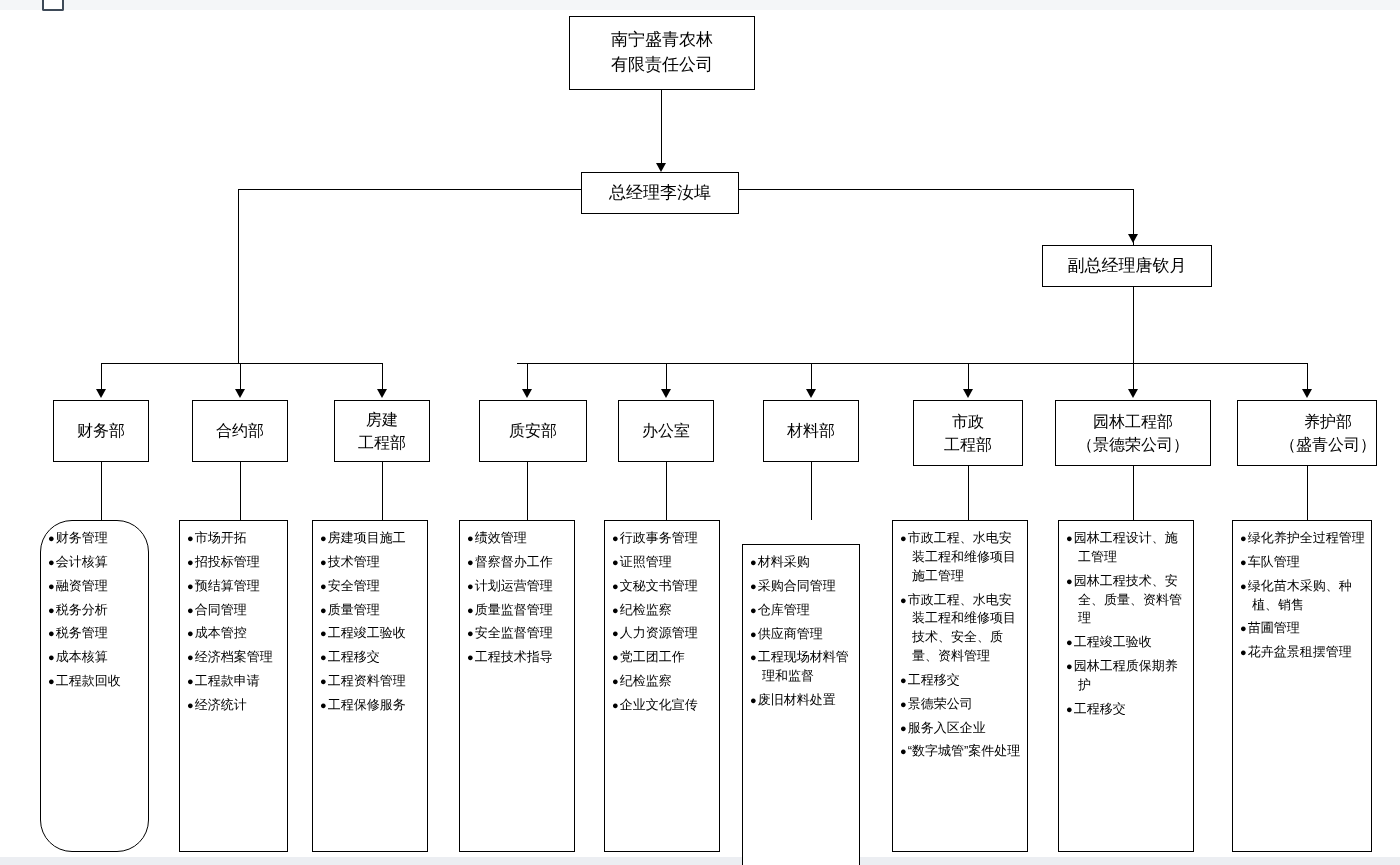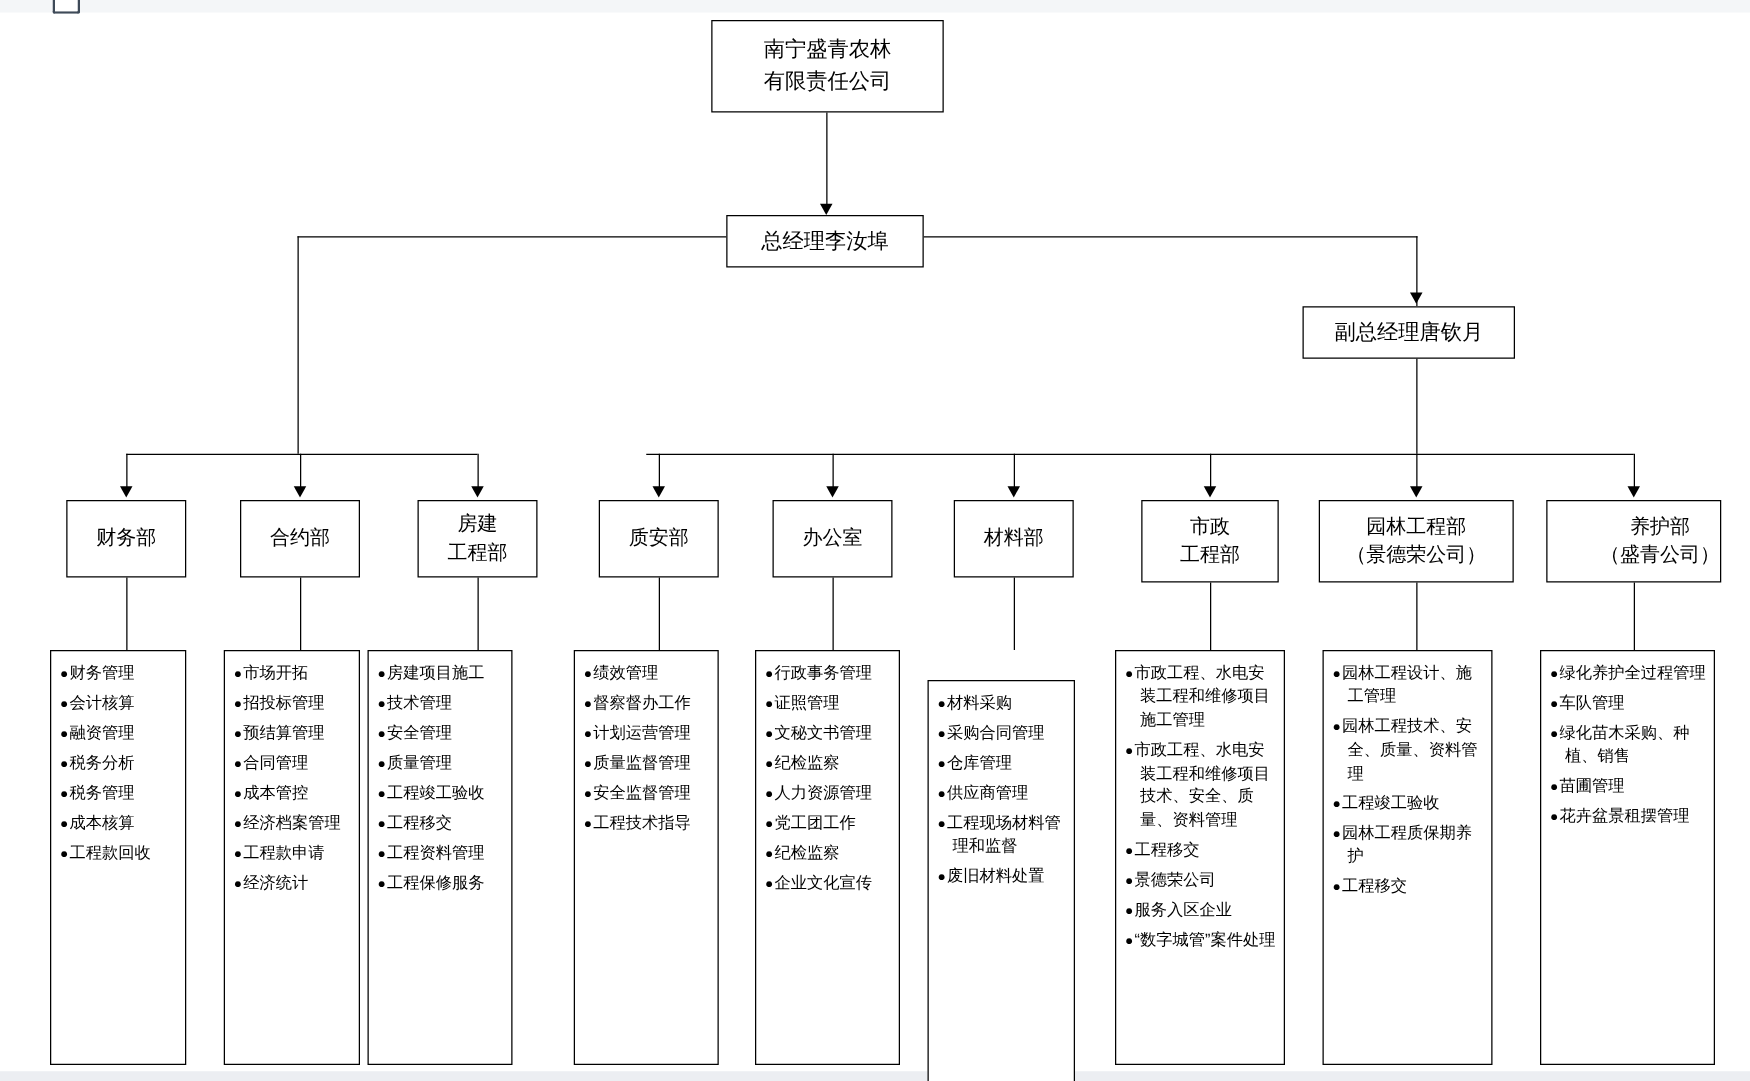--- a/index.html
+++ b/index.html
@@ -165,21 +165,21 @@
   <div class="box box-dept" style="left:53px; top:400px; width:96px; height:62px;">
     <span>财务部</span>
   </div>
   <div class="box box-dept" style="left:192px; top:400px; width:96px; height:62px;text-align:right;">
     <span>合约部</span>
   </div>
   <div class="box box-dept" style="left:334px; top:400px; width:96px; height:62px;">
     <span>房建
 工程部</span>
   </div>
-  <div class="box box-dept" style="left:479px; top:400px; width:96px; height:62px;">
+  <div class="box box-dept" style="left:479px; top:400px; width:108px; height:62px;">
     <span>质安部</span>
   </div>
   <div class="box box-dept" style="left:618px; top:400px; width:96px; height:62px;">
     <span>办公室</span>
   </div>
   <div class="box box-dept" style="left:763px; top:400px; width:96px; height:62px;">
     <span>材料部</span>
   </div>
   <div class="box box-dept" style="left:913px; top:400px; width:110px; height:66px;">
     <span>市政
@@ -197,21 +197,21 @@
   <div class="ln ln-v" style="left:101px; top:462px; height:58px;"></div>
   <div class="ln ln-v" style="left:240px; top:462px; height:58px;"></div>
   <div class="ln ln-v" style="left:382px; top:462px; height:58px;"></div>
   <div class="ln ln-v" style="left:527px; top:462px; height:58px;"></div>
   <div class="ln ln-v" style="left:666px; top:462px; height:58px;"></div>
   <div class="ln ln-v" style="left:811px; top:462px; height:58px;"></div>
   <div class="ln ln-v" style="left:968px; top:466px; height:54px;"></div>
   <div class="ln ln-v" style="left:1133px; top:466px; height:54px;"></div>
   <div class="ln ln-v" style="left:1307px; top:466px; height:54px;"></div>
 
-  <div class="panel" style="left:40px; top:520px; width:109px; height:332px;">
+  <div class="panel" style="left:40px; top:520px; width:109px; height:332px;border-radius:32px;">
     <ul>
         <li>财务管理</li>
         <li>会计核算</li>
         <li>融资管理</li>
         <li>税务分析</li>
         <li>税务管理</li>
         <li>成本核算</li>
         <li>工程款回收</li>
       </ul>
   </div>
@@ -220,21 +220,21 @@
         <li>市场开拓</li>
         <li>招投标管理</li>
         <li>预结算管理</li>
         <li>合同管理</li>
         <li>成本管控</li>
         <li>经济档案管理</li>
         <li>工程款申请</li>
         <li>经济统计</li>
       </ul>
   </div>
-  <div class="panel" style="left:294px; top:520px; width:116px; height:332px;">
+  <div class="panel" style="left:312px; top:520px; width:116px; height:332px;">
     <ul>
         <li>房建项目施工</li>
         <li>技术管理</li>
         <li>安全管理</li>
         <li>质量管理</li>
         <li>工程竣工验收</li>
         <li>工程移交</li>
         <li>工程资料管理</li>
         <li>工程保修服务</li>
       </ul>

